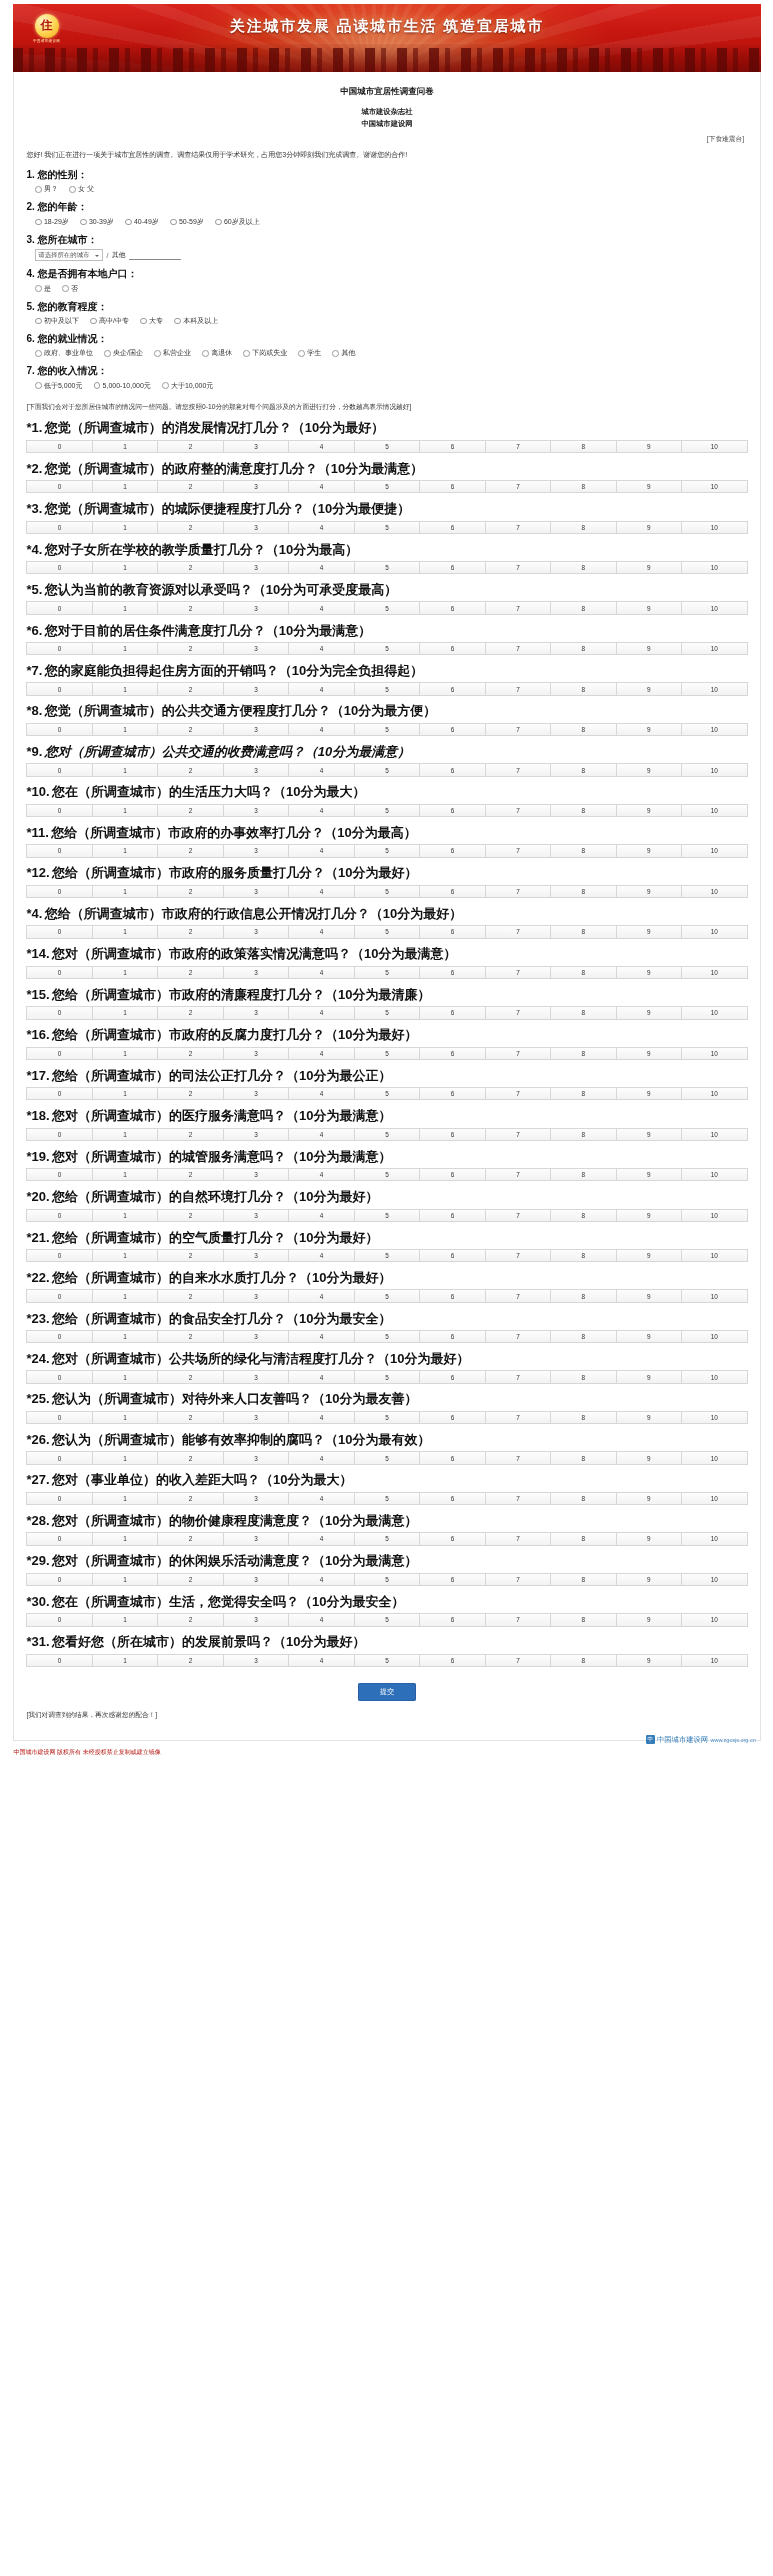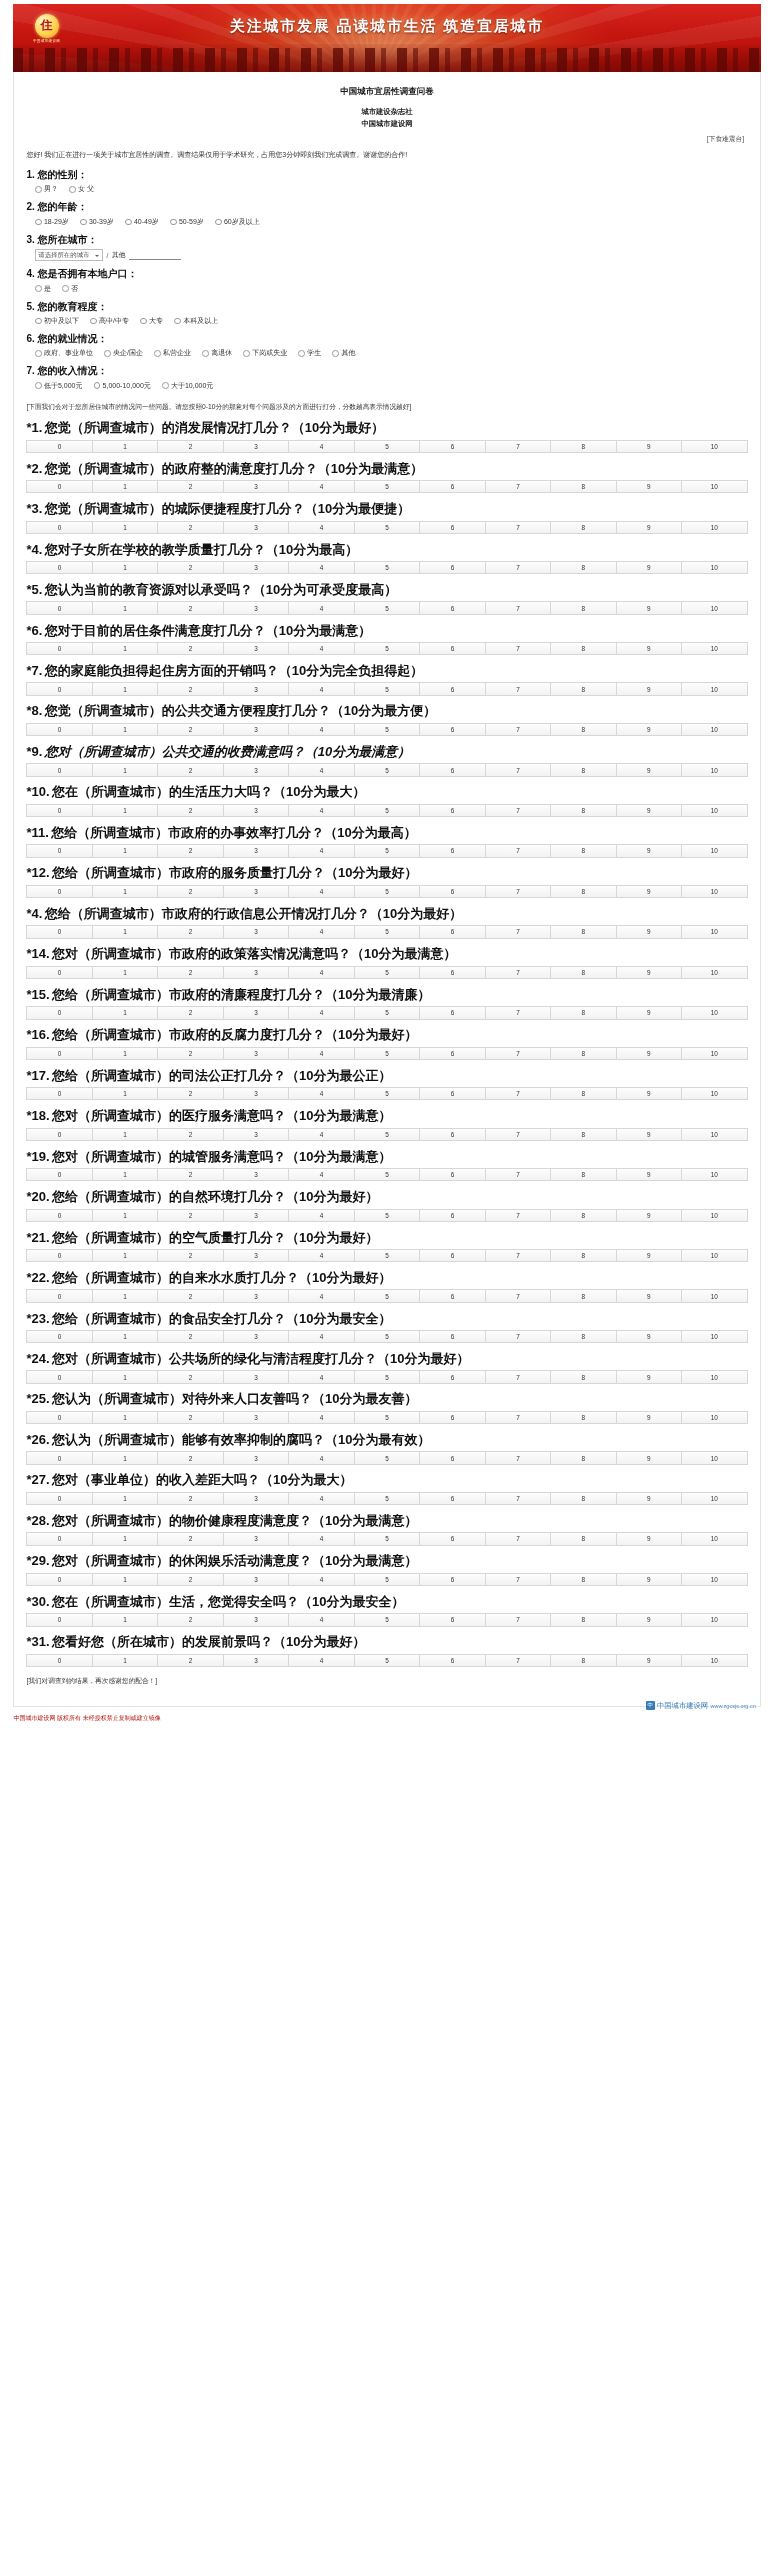--- a/index.html
+++ b/index.html
@@ -852,20 +852,23 @@
           <div class="cell">4</div>
           <div class="cell">5</div>
           <div class="cell">6</div>
           <div class="cell">7</div>
           <div class="cell">8</div>
           <div class="cell">9</div>
           <div class="cell">10</div>
         </div>
       </div>
 
+    <div class="submit-wrap">
+      <button class="submit">提交</button>
+    </div>
 
     <div class="thanks">[我们对调查到的结果，再次感谢您的配合！]</div>
   </div>
 
   <div class="footer">
     <div class="watermark">
       <span class="wm-mark">中</span>
       <span>中国城市建设网</span>
       <span class="wm-url">www.zgcsjs.org.cn</span>
     </div>

